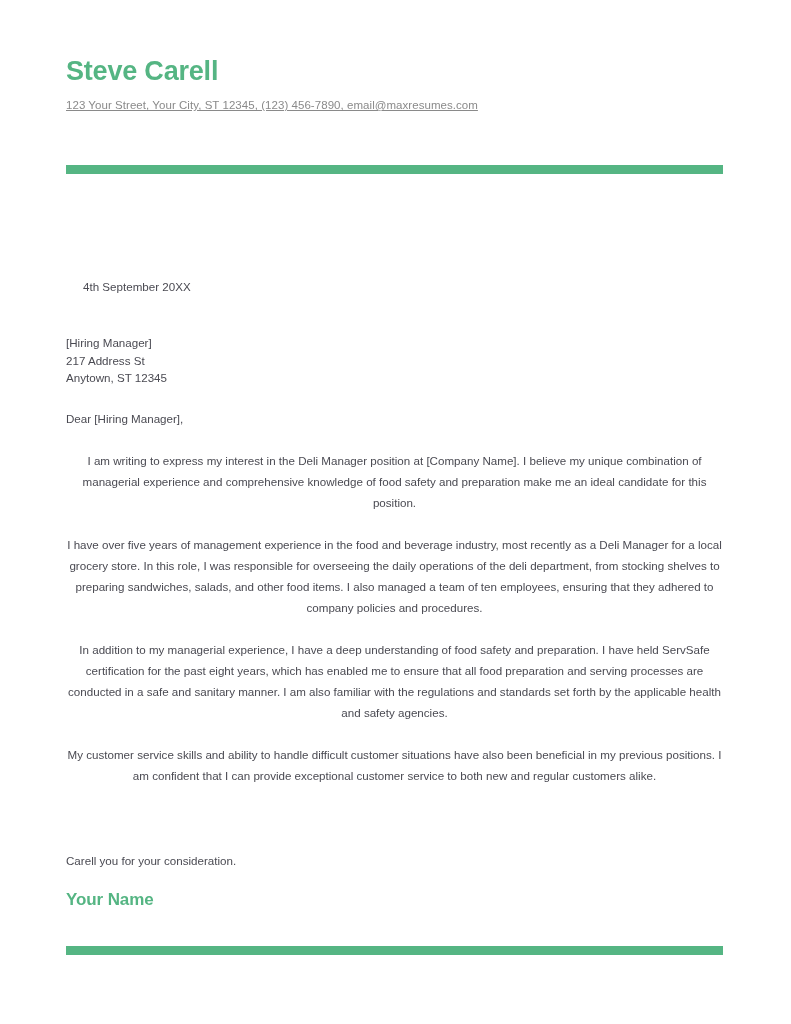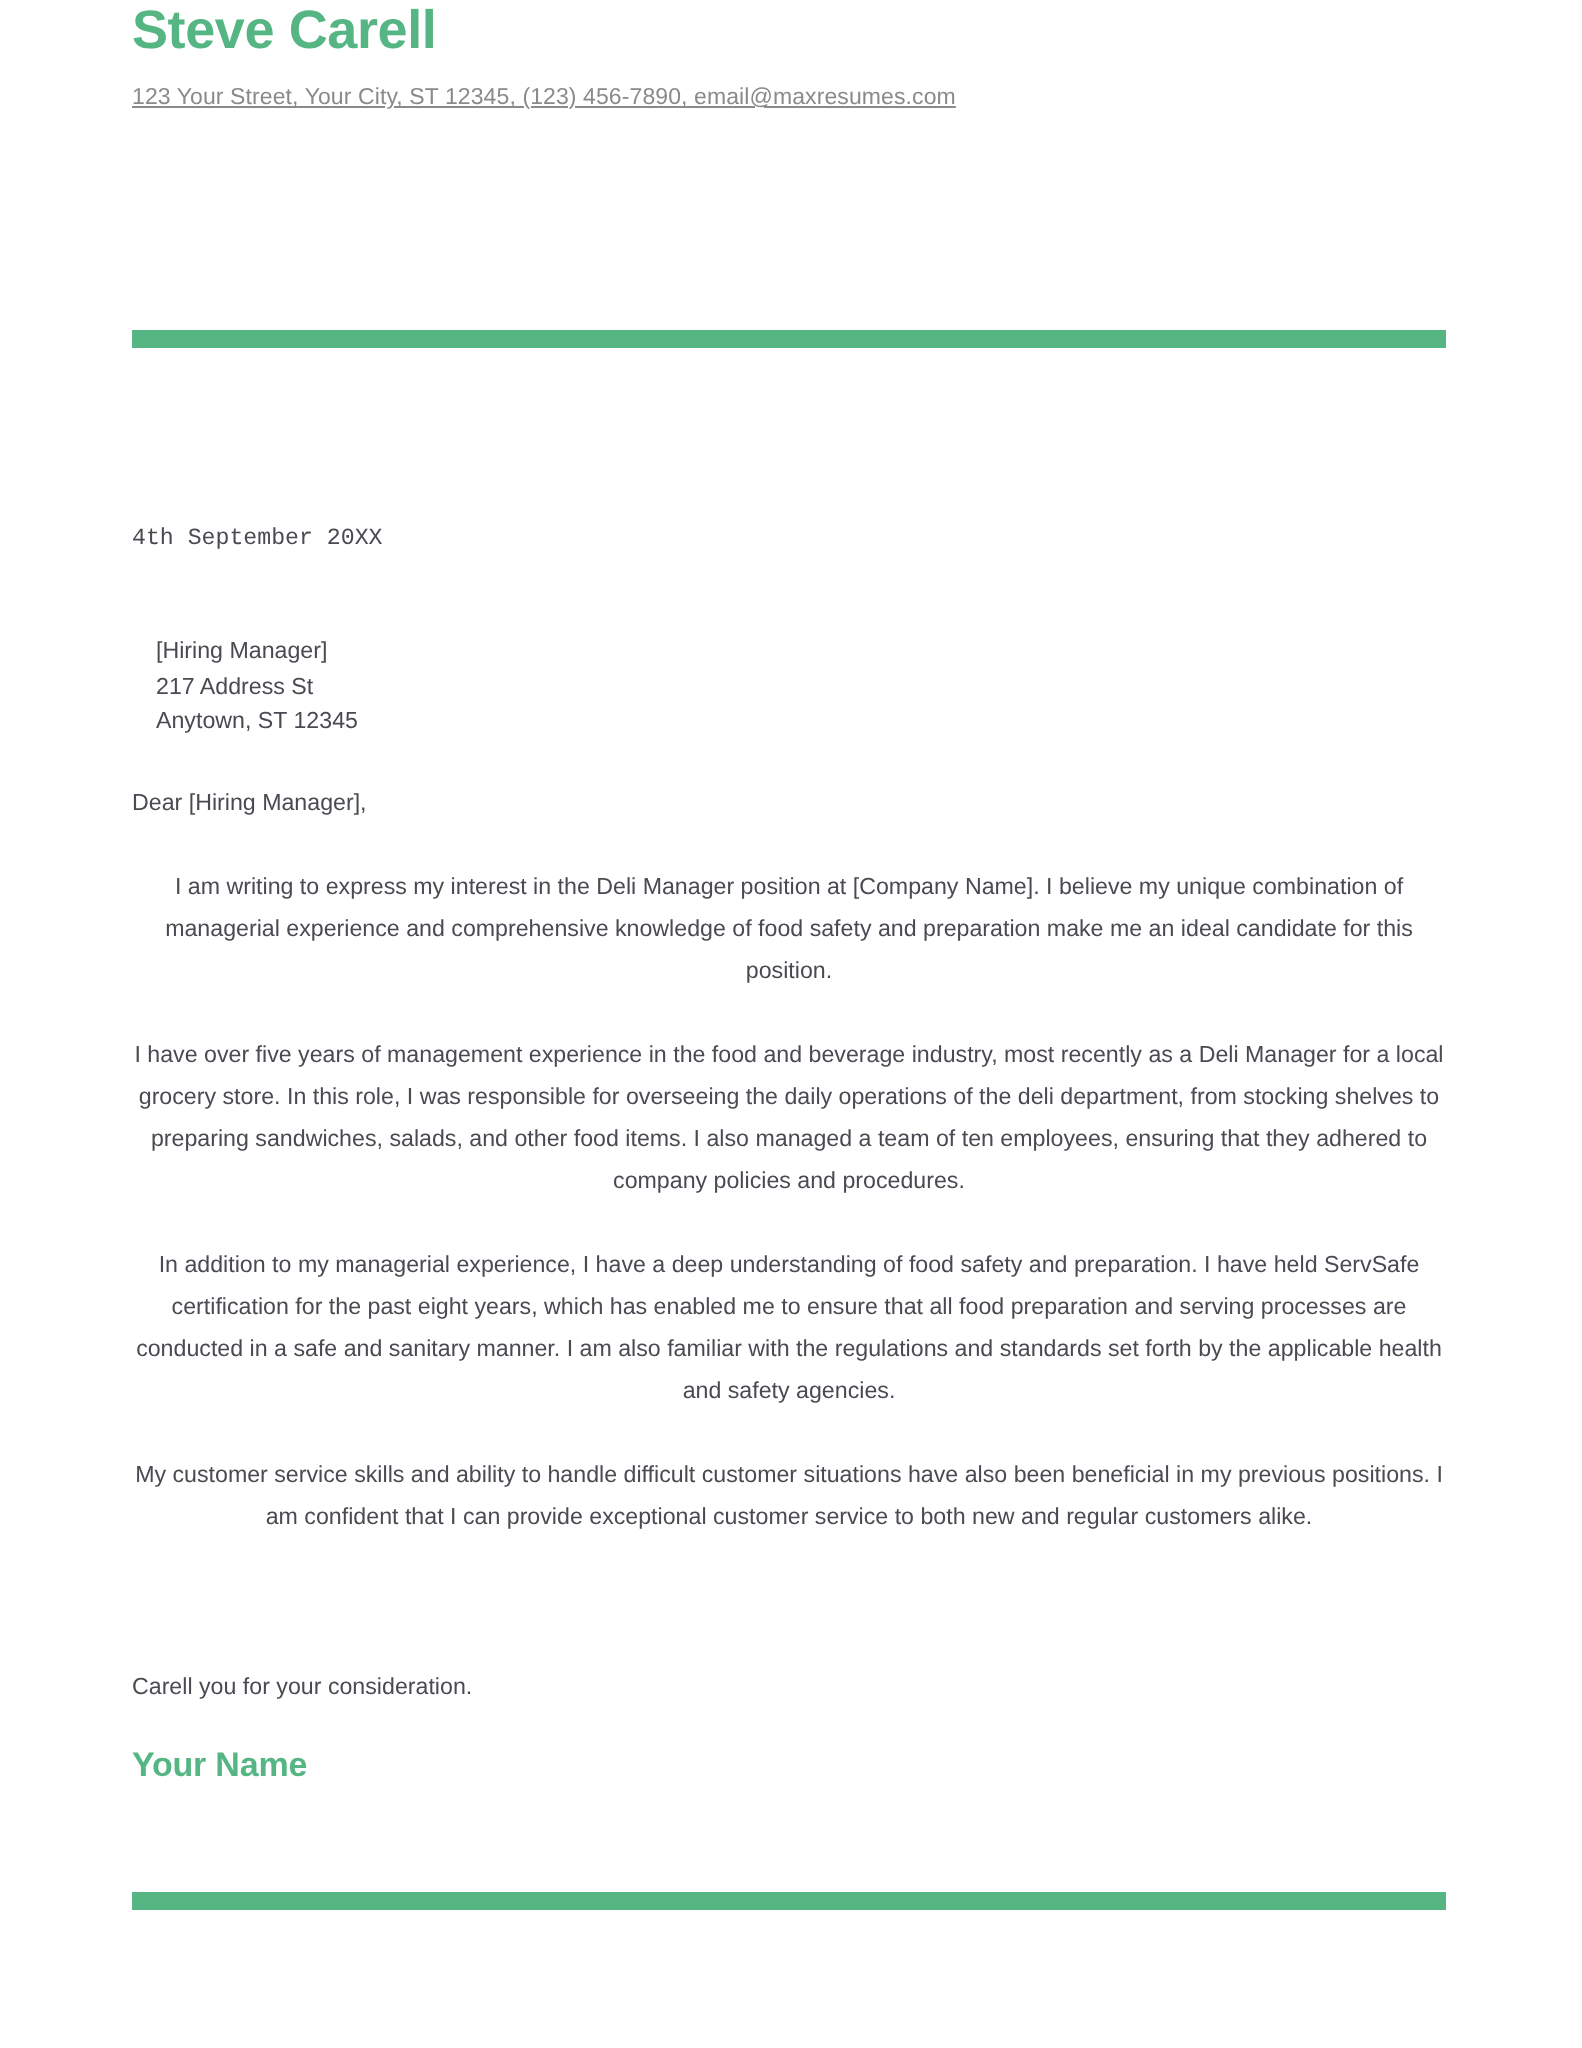--- a/index.html
+++ b/index.html
@@ -25,20 +25,21 @@
 
   .content {
     position: absolute;
     left: 66px;
     top: 0;
     width: 657px;
   }
 
   
   .header {
+    padding-top: 56px;
   }
 
   .applicant-name {
     font-size: 27px;
     font-weight: bold;
     color: #55b583;
     letter-spacing: -0.2px;
     line-height: 1.15;
     margin: 0;
   }
@@ -84,26 +85,25 @@
     position: absolute;
     left: 66px;
     top: 259px;
     width: 657px;
     font-size: 11.6px;
     color: #4a4a52;
     line-height: 21px;
   }
 
   .letter-date {
-    margin: 0;
-    font-family: Liberation Mono, monospace;
+    margin: 17px;
   }
 
   .recipient-block {
-    margin: 37px 0 0 12px;
+    margin: 37px 0 0 0;
   }
   .recipient-line {
     margin: 0;
     line-height: 17.5px;
   }
 
   .salutation {
     margin: 21px 0 0 0;
   }
 

